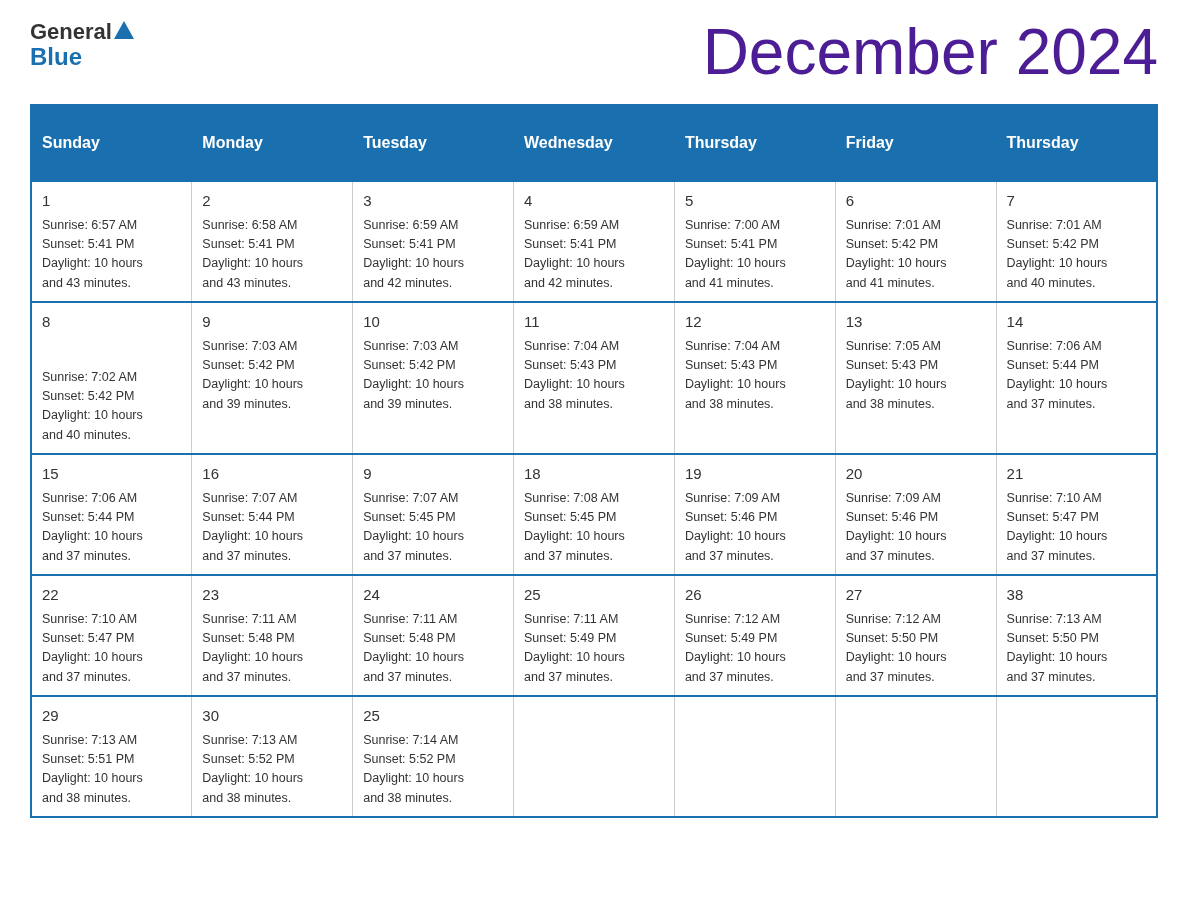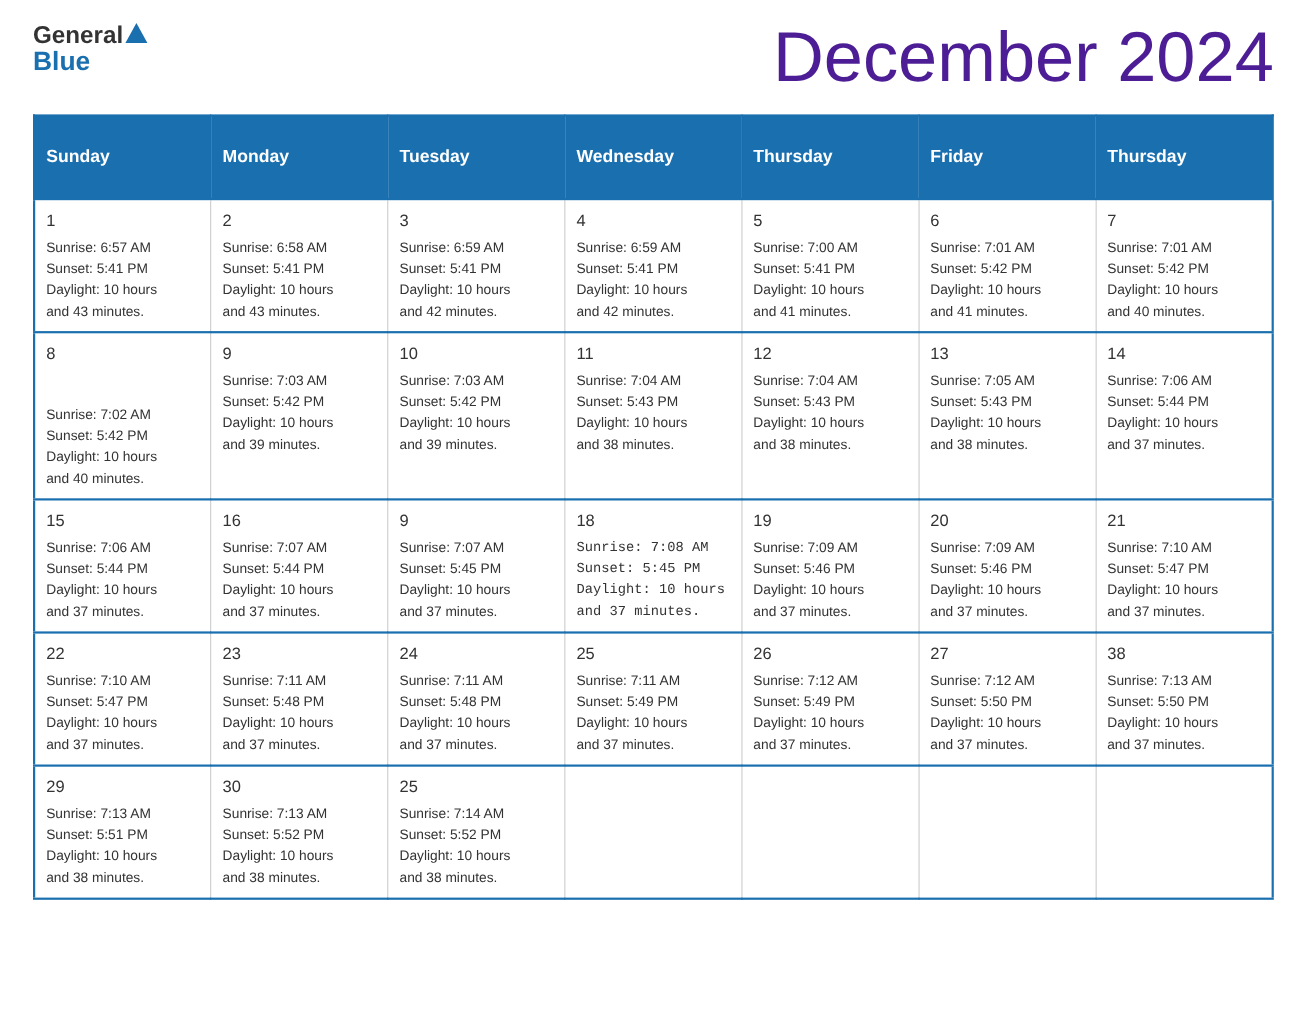--- a/index.html
+++ b/index.html
@@ -256,21 +256,21 @@
         </td>
         <td>
           <span class="day-number">9</span>
           <div class="day-info" style="white-space: pre-line;">Sunrise: 7:07 AM
 Sunset: 5:45 PM
 Daylight: 10 hours
 and 37 minutes.</div>
         </td>
         <td>
           <span class="day-number">18</span>
-          <div class="day-info" style="white-space: pre-line; font-family: Liberation Mono, monospace;">Sunrise: 7:08 AM
+          <div class="day-info" style="white-space: pre-line;">Sunrise: 7:08 AM
 Sunset: 5:45 PM
 Daylight: 10 hours
 and 37 minutes.</div>
         </td>
         <td>
           <span class="day-number">19</span>
           <div class="day-info" style="white-space: pre-line;">Sunrise: 7:09 AM
 Sunset: 5:46 PM
 Daylight: 10 hours
 and 37 minutes.</div>

